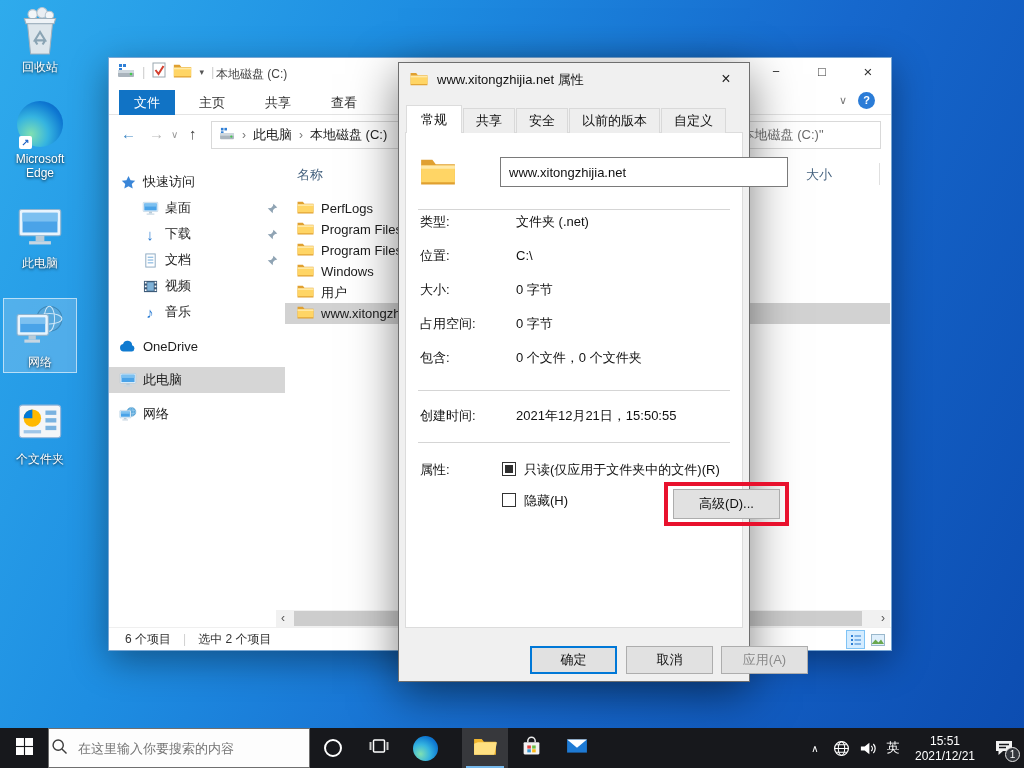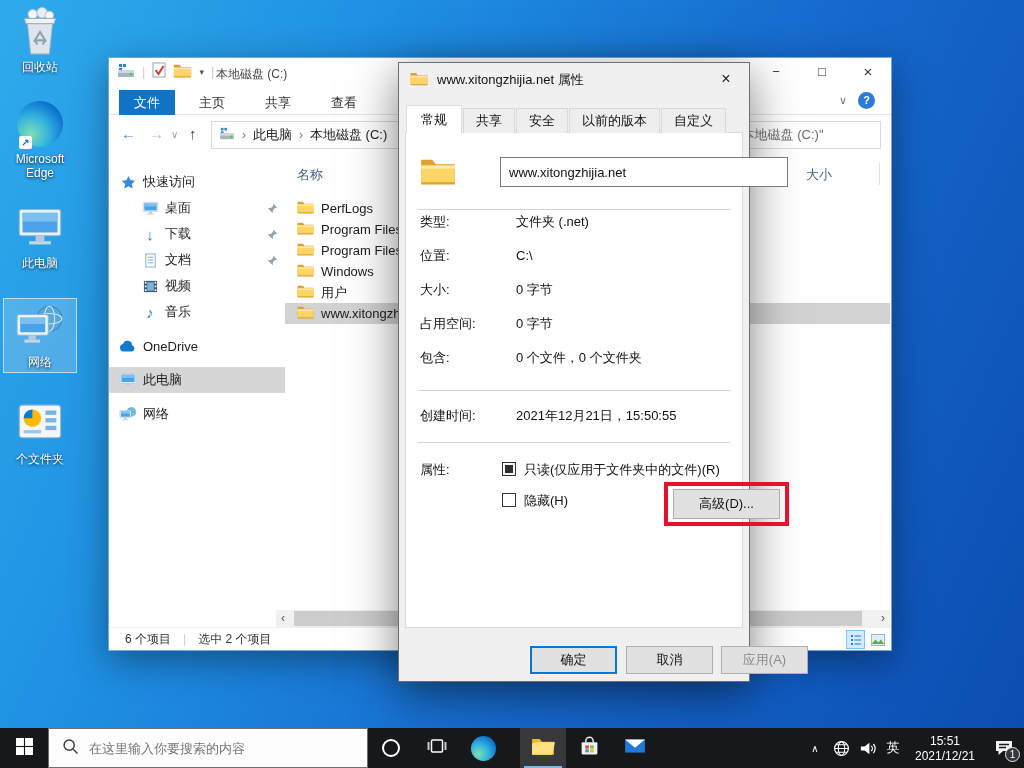--- a/index.html
+++ b/index.html
@@ -99,22 +99,22 @@
   .dbtn { position:absolute; top:583px; width:87px; height:28px; background:#e1e1e1; border:1px solid #adadad;
     text-align:center; line-height:26px; }
   .dbtn.ok { left:131px; border:2px solid #0078d7; line-height:24px; }
   .dbtn.cancel { left:227px; }
   .dbtn.apply { left:322px; color:#8a8a8a; }
 
   
   .tb { position:absolute; left:0; right:0; bottom:0; height:40px; background:#17181c; z-index:50;
     display:flex; align-items:stretch; color:#fff; }
   .tb-start { width:48px; display:flex; align-items:center; justify-content:center; }
-  .tb-search { width:320px; background:#fdfdfd; border:1px solid #6f6f6f; display:flex; align-items:center;
-    gap:10px; padding-left:13px; }
+  .tb-search { width:262px; background:#fdfdfd; border:1px solid #6f6f6f; display:flex; align-items:center;
+    gap:10px; padding-left:2px; }
   .tb-search input { border:none; outline:none; background:transparent; font-size:13px; color:#222; width:240px;
     font-family:inherit; }
   .tb-btn { width:46px; display:flex; align-items:center; justify-content:center; position:relative; }
   .tb-btn.active { background:rgba(255,255,255,.14); }
   .tb-btn.active::after { content:""; position:absolute; left:4px; right:4px; bottom:0; height:2px; background:#76b9ed; }
   .cortana-ring { width:18px; height:18px; border:2px solid #fff; border-radius:50%; }
   .tb-tray { margin-left:auto; display:flex; align-items:center; }
   .tray-it { display:flex; align-items:center; justify-content:center; width:26px; height:40px; font-size:12px; }
   .tray-chev { font-size:10px; }
   .tray-clock { width:78px; text-align:center; font-size:12px; line-height:15px; padding-top:1px; }

